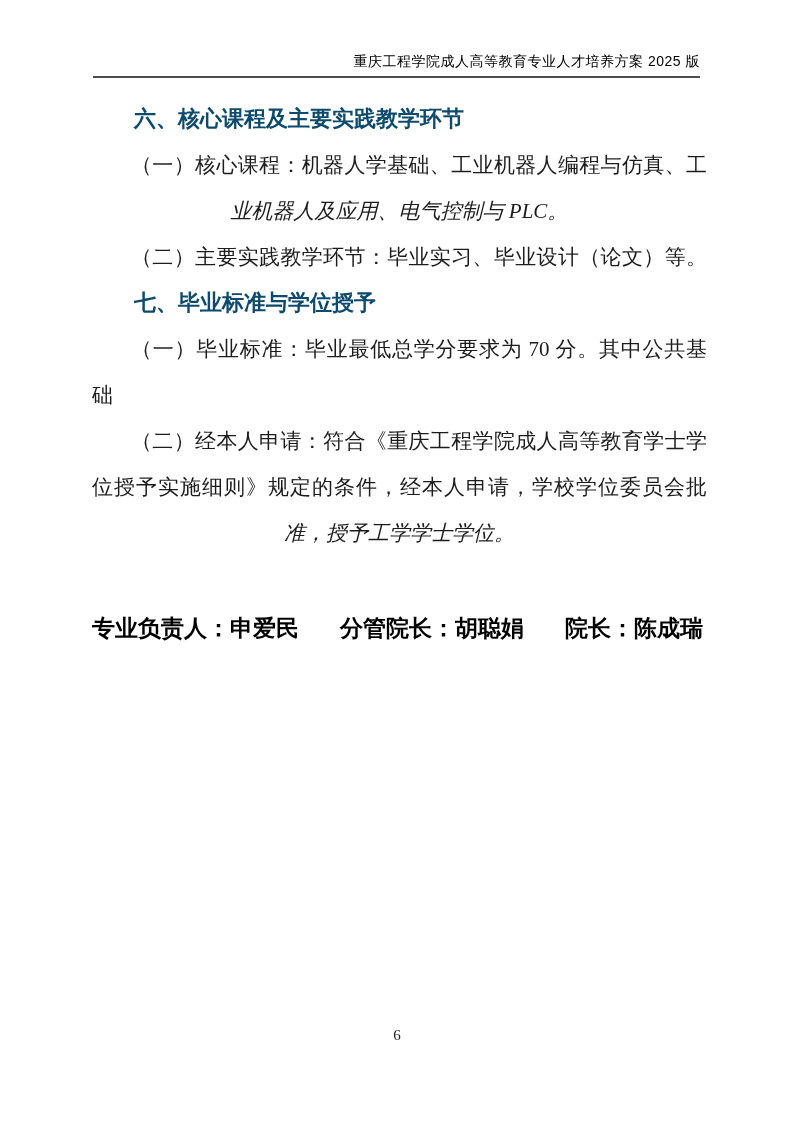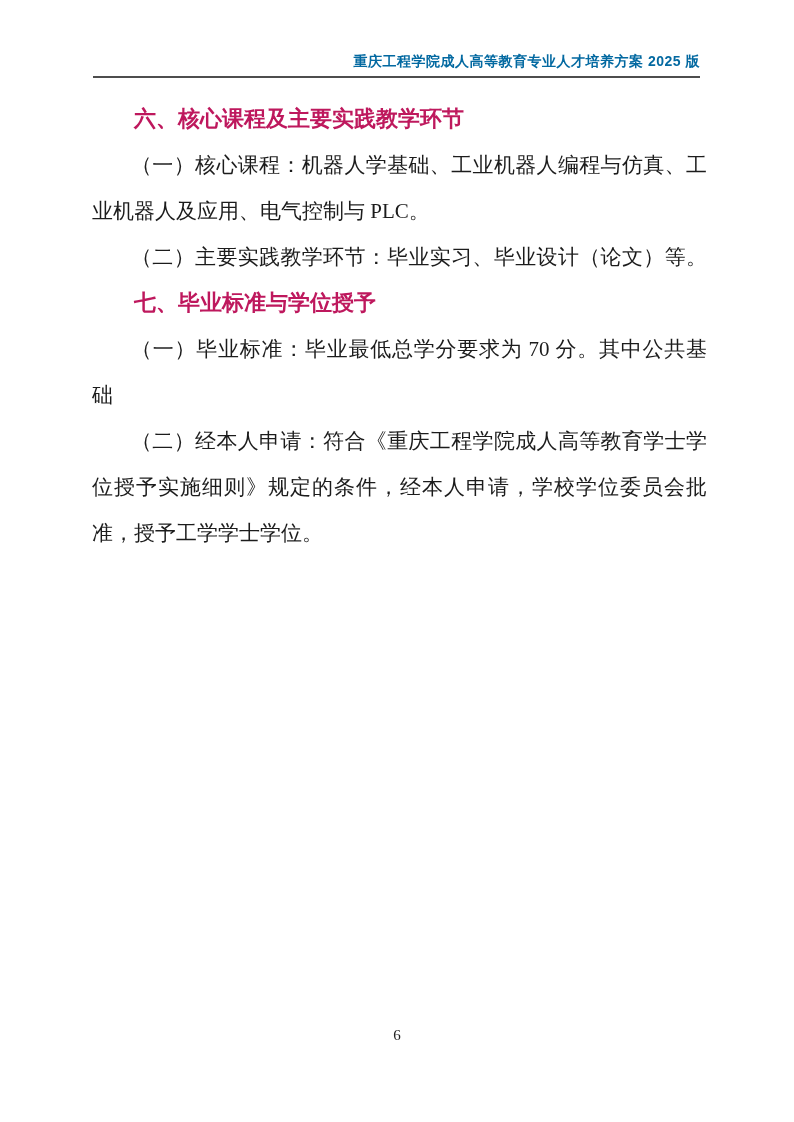--- a/index.html
+++ b/index.html
@@ -14,23 +14,22 @@
   }
   .running-head {
     position: absolute;
     top: 52px;
     left: 93px;
     width: 607px;
     text-align: right;
     font-family: "Liberation Sans", "DejaVu Sans", sans-serif;
     font-size: 14px;
     line-height: 18px;
-    color: #0369a1;
+    color: #000000;
     letter-spacing: 0.5px;
-    font-weight: bold;
   }
   .head-rule {
     position: absolute;
     top: 76px;
     left: 93px;
     width: 607px;
     height: 2px;
     background: #4d4d4d;
   }
   .content {
@@ -39,29 +38,29 @@
     left: 92px;
     width: 615px;
     font-size: 21px;
     line-height: 46px;
   }
   .sec-heading {
     font-family: "Liberation Sans", "DejaVu Sans", sans-serif;
     font-weight: 700;
     font-size: 22px;
     line-height: 46px;
-    color: #be185d;
+    color: #0c4a6e;
     padding-left: 42px;
     margin: 0;
   }
   .para { margin: 0; }
   .tline { margin: 0; }
   .l-indent { text-indent: 39px; }
   .l-full { text-align: justify; text-align-last: justify; }
-  .l-last { text-align: left; }
+  .l-last { text-align: center; font-style: italic; }
   .signature {
     display: flex;
     justify-content: space-between;
     align-items: baseline;
     margin-top: 50px;
     width: 611px;
     font-weight: 700;
     font-size: 23px;
     line-height: 46px;
     color: #000000;
@@ -108,20 +107,31 @@
     <div class="para">
       <div class="tline l-indent l-full">（一）毕业标准：毕业最低总学分要求为 70 分。其中公共基础</div>
     </div>
 
     <div class="para">
       <div class="tline l-indent l-full">（二）经本人申请：符合《重庆工程学院成人高等教育学士学</div>
       <div class="tline l-full">位授予实施细则》规定的条件，经本人申请，学校学位委员会批</div>
       <div class="tline l-last">准，授予工学学士学位。</div>
     </div>
 
+    <div class="signature">
+      <span class="sig-item">
+        <span>专业负责人：</span><span>申爱民</span>
+      </span>
+      <span class="sig-item">
+        <span>分管院长：</span><span>胡聪娟</span>
+      </span>
+      <span class="sig-item">
+        <span>院长：</span><span>陈成瑞</span>
+      </span>
+    </div>
 
   </div>
 
   <div class="page-footer">
     <span>6</span>
   </div>
 
 </div>
 
 </body></html>

